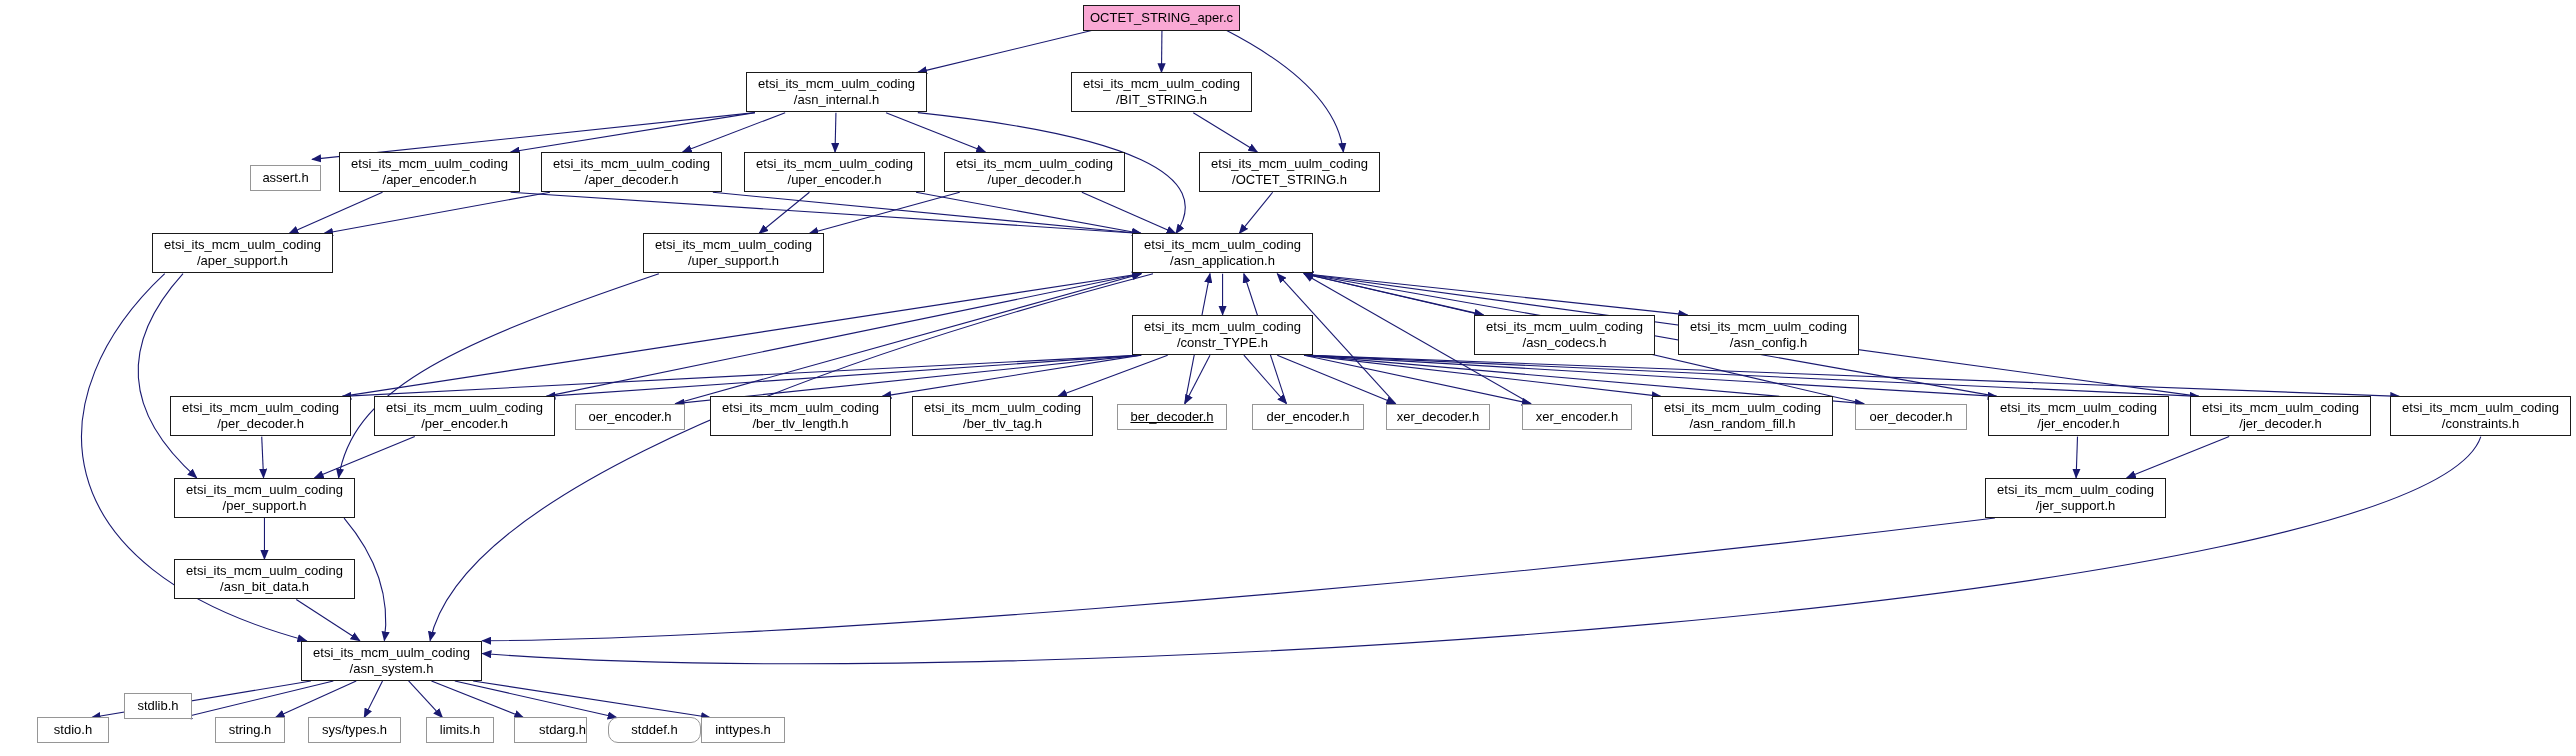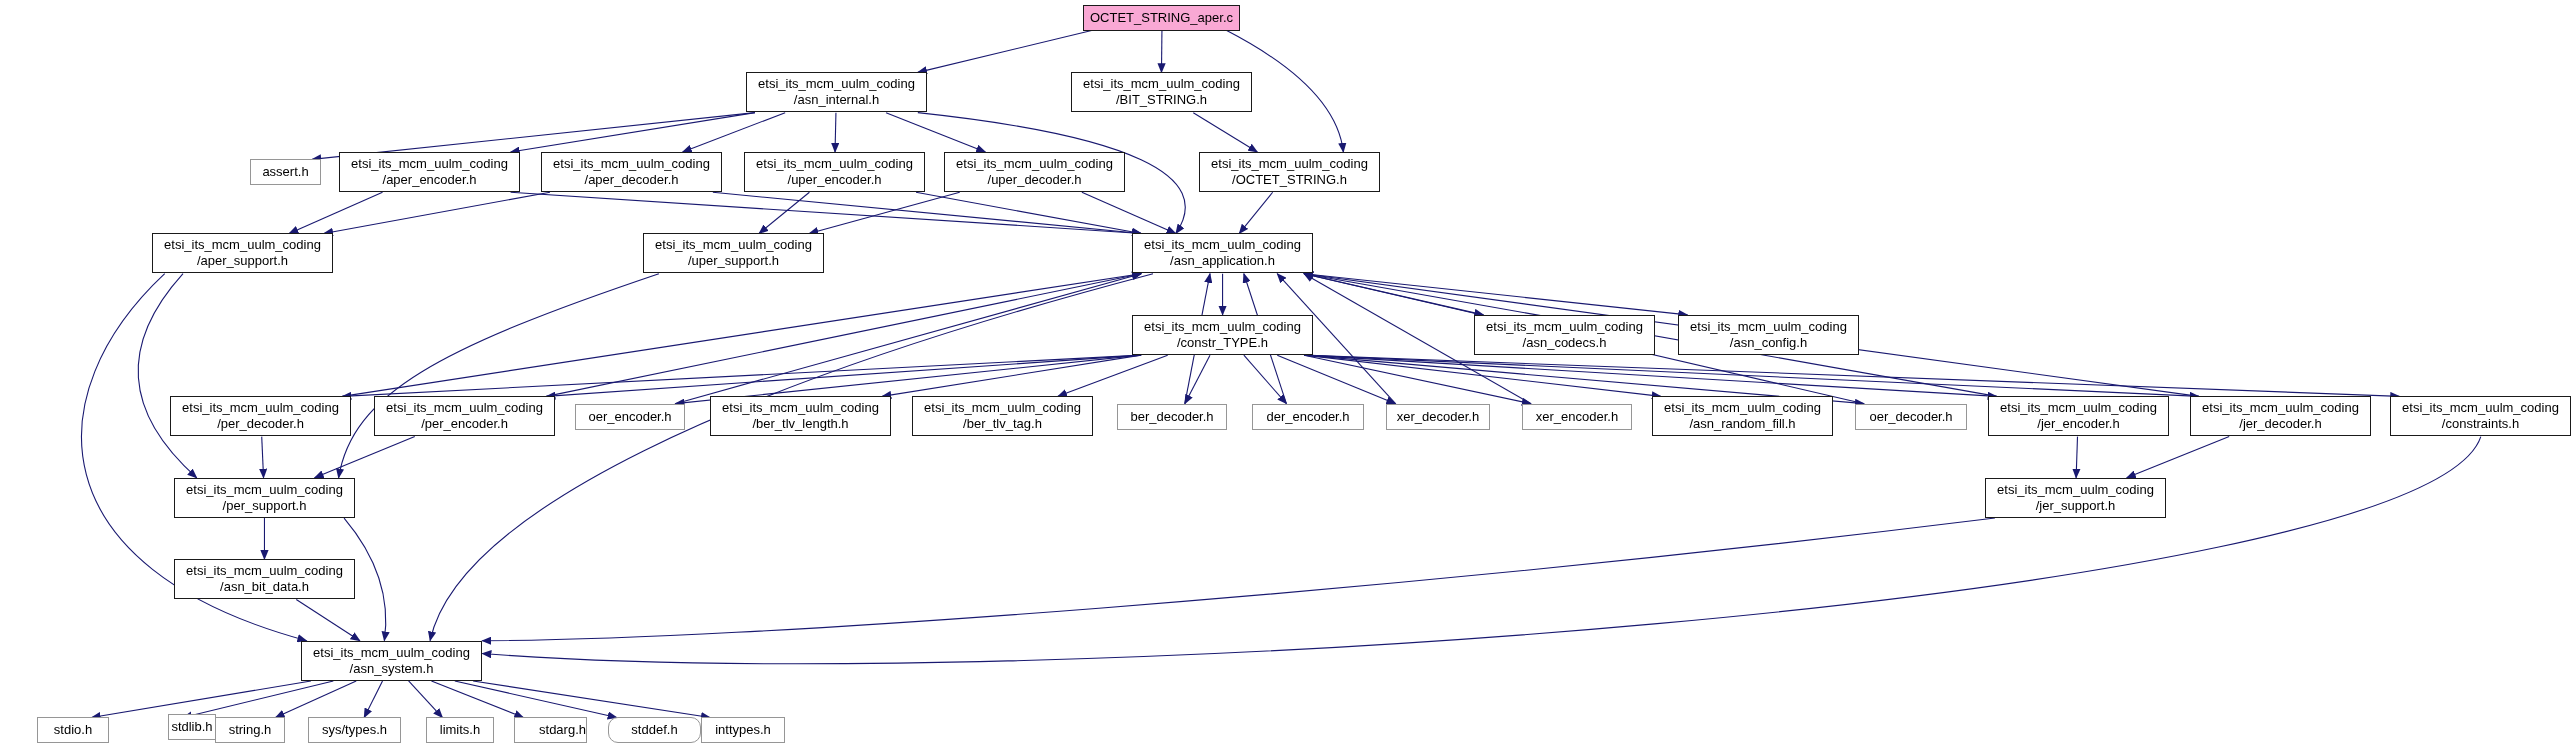--- a/index.html
+++ b/index.html
@@ -109,21 +109,21 @@
         <span>OCTET_STRING_aper.c</span>
       </div>
       <div class="node internal" style="left: 746px; top: 72px; width: 181px; height: 40px;">
         <span>etsi_its_mcm_uulm_coding</span>
         <span>/asn_internal.h</span>
       </div>
       <div class="node internal" style="left: 1071px; top: 72px; width: 181px; height: 40px;">
         <span>etsi_its_mcm_uulm_coding</span>
         <span>/BIT_STRING.h</span>
       </div>
-      <div class="node external" style="left: 250px; top: 159px; width: 71px; height: 26px;">
+      <div class="node external" style="left: 250px; top: 165px; width: 71px; height: 26px;">
         <span>assert.h</span>
       </div>
       <div class="node internal" style="left: 339px; top: 152px; width: 181px; height: 40px;">
         <span>etsi_its_mcm_uulm_coding</span>
         <span>/aper_encoder.h</span>
       </div>
       <div class="node internal" style="left: 541px; top: 152px; width: 181px; height: 40px;">
         <span>etsi_its_mcm_uulm_coding</span>
         <span>/aper_decoder.h</span>
       </div>
@@ -175,21 +175,21 @@
         <span>oer_encoder.h</span>
       </div>
       <div class="node internal" style="left: 710px; top: 396px; width: 181px; height: 40px;">
         <span>etsi_its_mcm_uulm_coding</span>
         <span>/ber_tlv_length.h</span>
       </div>
       <div class="node internal" style="left: 912px; top: 396px; width: 181px; height: 40px;">
         <span>etsi_its_mcm_uulm_coding</span>
         <span>/ber_tlv_tag.h</span>
       </div>
-      <div class="node external" style="left: 1117px; top: 404px; width: 110px; height: 26px;">
+      <div class="node external" style="left: 1117px; top: 404px; width: 110px; height: 26px; text-decoration: underline;">
         <span>ber_decoder.h</span>
       </div>
       <div class="node external" style="left: 1252px; top: 404px; width: 112px; height: 26px;">
         <span>der_encoder.h</span>
       </div>
       <div class="node external" style="left: 1386px; top: 404px; width: 104px; height: 26px;">
         <span>xer_decoder.h</span>
       </div>
       <div class="node external" style="left: 1522px; top: 404px; width: 110px; height: 26px;">
         <span>xer_encoder.h</span>
@@ -225,21 +225,21 @@
         <span>etsi_its_mcm_uulm_coding</span>
         <span>/asn_bit_data.h</span>
       </div>
       <div class="node internal" style="left: 301px; top: 641px; width: 181px; height: 40px;">
         <span>etsi_its_mcm_uulm_coding</span>
         <span>/asn_system.h</span>
       </div>
       <div class="node external" style="left: 37px; top: 717px; width: 72px; height: 26px;">
         <span>stdio.h</span>
       </div>
-      <div class="node external" style="left: 124px; top: 714px; width: 48px; height: 26px; margin-left: 44px;">
+      <div class="node external" style="left: 124px; top: 693px; width: 68px; height: 26px;">
         <span>stdlib.h</span>
       </div>
       <div class="node external" style="left: 215px; top: 717px; width: 70px; height: 26px;">
         <span>string.h</span>
       </div>
       <div class="node external" style="left: 308px; top: 717px; width: 93px; height: 26px;">
         <span>sys/types.h</span>
       </div>
       <div class="node external" style="left: 426px; top: 717px; width: 68px; height: 26px;">
         <span>limits.h</span>

